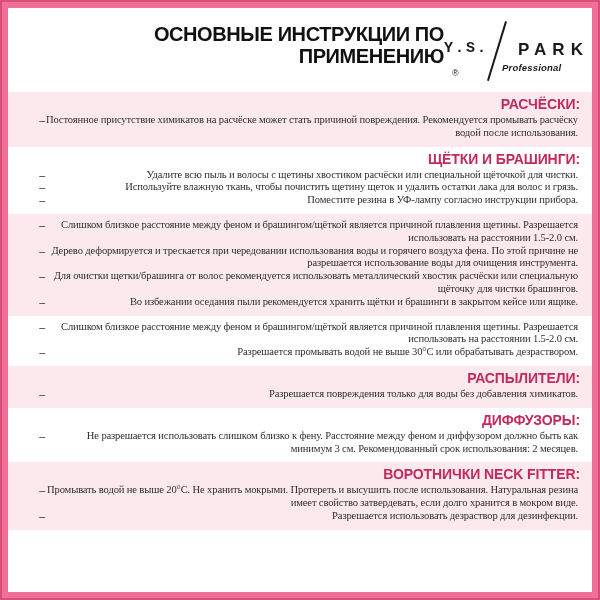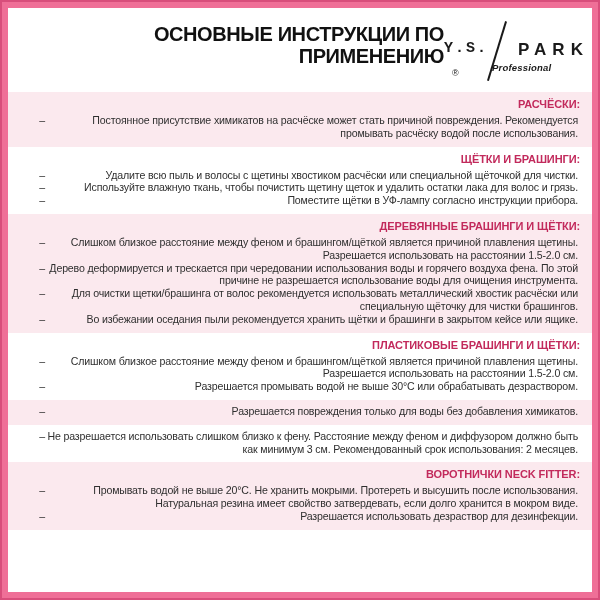--- a/index.html
+++ b/index.html
@@ -54,48 +54,48 @@
     font-size: 15px; font-weight: 700; letter-spacing: 2px;
     color: #1a1a1a;
     font-family: Liberation Mono, monospace;
   }
   .logo-park {
     position: absolute; left: 74px; top: 16px;
     font-size: 17px; font-weight: 700; letter-spacing: 6px;
     color: #1a1a1a; white-space: nowrap;
   }
   .logo-sub {
-    position: absolute; left: 48px; top: 38px;
+    position: absolute; left: 58px; top: 38px;
     font-size: 9.5px; font-weight: 700; font-style: italic;
     color: #1a1a1a; letter-spacing: 0.2px;
   }
   .logo-reg {
     position: absolute; left: 8px; top: 44px;
     font-size: 9px; color: #1a1a1a;
   }
   
   .sections { display: flex; flex-direction: column; flex: 1; }
   .band { padding: 5px 12px 7px 22px; }
   .band.pink  { background: var(--band-pink, #fbe9ee); }
   .band.white { background: var(--band-white, #ffffff); border-radius: 25px; }
   .section-title {
     margin: 0 0 2px 0;
-    font-size: 11px; line-height: 15px; font-weight: 700;
+    font-size: 14px; line-height: 15px; font-weight: 700;
     letter-spacing: -0.1px;
     color: var(--heading, #c22a5c);
     text-transform: uppercase;
   }
   .bullet {
     display: flex; align-items: flex-start;
     font-size: 10.6px; line-height: 12.8px;
     letter-spacing: -0.15px;
     color: var(--body-text, #2f2f2f);
   }
   .dash { flex: 0 0 15px; width: 15px; }
-  .btext { flex: 1; padding-right: 2px; }
+  .btext { flex: 1; padding-right: 2px; font-family: Liberation Serif, serif; }
   .filler { flex: 1; background: var(--band-white, #ffffff); }
 </style>
 </head>
 <body>
 
 <div class="page">
   <div class="frame">
     <div class="content">
 
       <div class="header">
@@ -124,60 +124,60 @@
             <div class="bullet">
               <span class="dash">–</span>
               <span class="btext">Удалите всю пыль и волосы с щетины хвостиком расчёски или специальной щёточкой для чистки.</span>
             </div>
             <div class="bullet">
               <span class="dash">–</span>
               <span class="btext">Используйте влажную ткань, чтобы почистить щетину щеток и удалить остатки лака для волос и грязь.</span>
             </div>
             <div class="bullet">
               <span class="dash">–</span>
-              <span class="btext">Поместите щётки в УФ-лампу согласно инструкции прибора.</span>
+              <span class="btext">Поместите резина в УФ-лампу согласно инструкции прибора.</span>
             </div>
           </section>
           <section class="band pink">
-            <h2 class="section-title">ДЕРЕВЯННЫЕ БРАШИНГИ И ЩЁТКИ:</h2>
             <div class="bullet">
               <span class="dash">–</span>
               <span class="btext">Слишком близкое расстояние между феном и брашингом/щёткой является причиной плавления щетины. Разрешается использовать на расстоянии 1.5-2.0 см.</span>
             </div>
             <div class="bullet">
               <span class="dash">–</span>
               <span class="btext">Дерево деформируется и трескается при чередовании использования воды и горячего воздуха фена. По этой причине не разрешается использование воды для очищения инструмента.</span>
             </div>
             <div class="bullet">
               <span class="dash">–</span>
               <span class="btext">Для очистки щетки/брашинга от волос рекомендуется использовать металлический хвостик расчёски или специальную щёточку для чистки брашингов.</span>
             </div>
             <div class="bullet">
               <span class="dash">–</span>
               <span class="btext">Во избежании оседания пыли рекомендуется хранить щётки и брашинги в закрытом кейсе или ящике.</span>
             </div>
           </section>
           <section class="band white">
-            <h2 class="section-title">ПЛАСТИКОВЫЕ БРАШИНГИ И ЩЁТКИ:</h2>
             <div class="bullet">
               <span class="dash">–</span>
               <span class="btext">Слишком близкое расстояние между феном и брашингом/щёткой является причиной плавления щетины. Разрешается использовать на расстоянии 1.5-2.0 см.</span>
             </div>
             <div class="bullet">
               <span class="dash">–</span>
               <span class="btext">Разрешается промывать водой не выше 30°C или обрабатывать дезраствором.</span>
             </div>
           </section>
           <section class="band pink">
+            <h2 class="section-title">РАСПЫЛИТЕЛИ:</h2>
             <div class="bullet">
               <span class="dash">–</span>
               <span class="btext">Разрешается повреждения только для воды без добавления химикатов.</span>
             </div>
           </section>
           <section class="band white">
+            <h2 class="section-title">ДИФФУЗОРЫ:</h2>
             <div class="bullet">
               <span class="dash">–</span>
               <span class="btext">Не разрешается использовать слишком близко к фену. Расстояние между феном и диффузором должно быть как минимум 3 см. Рекомендованный срок использования: 2 месяцев.</span>
             </div>
           </section>
           <section class="band pink">
             <h2 class="section-title">ВОРОТНИЧКИ NECK FITTER:</h2>
             <div class="bullet">
               <span class="dash">–</span>
               <span class="btext">Промывать водой не выше 20°C. Не хранить мокрыми. Протереть и высушить после использования. Натуральная резина имеет свойство затвердевать, если долго хранится в мокром виде.</span>

